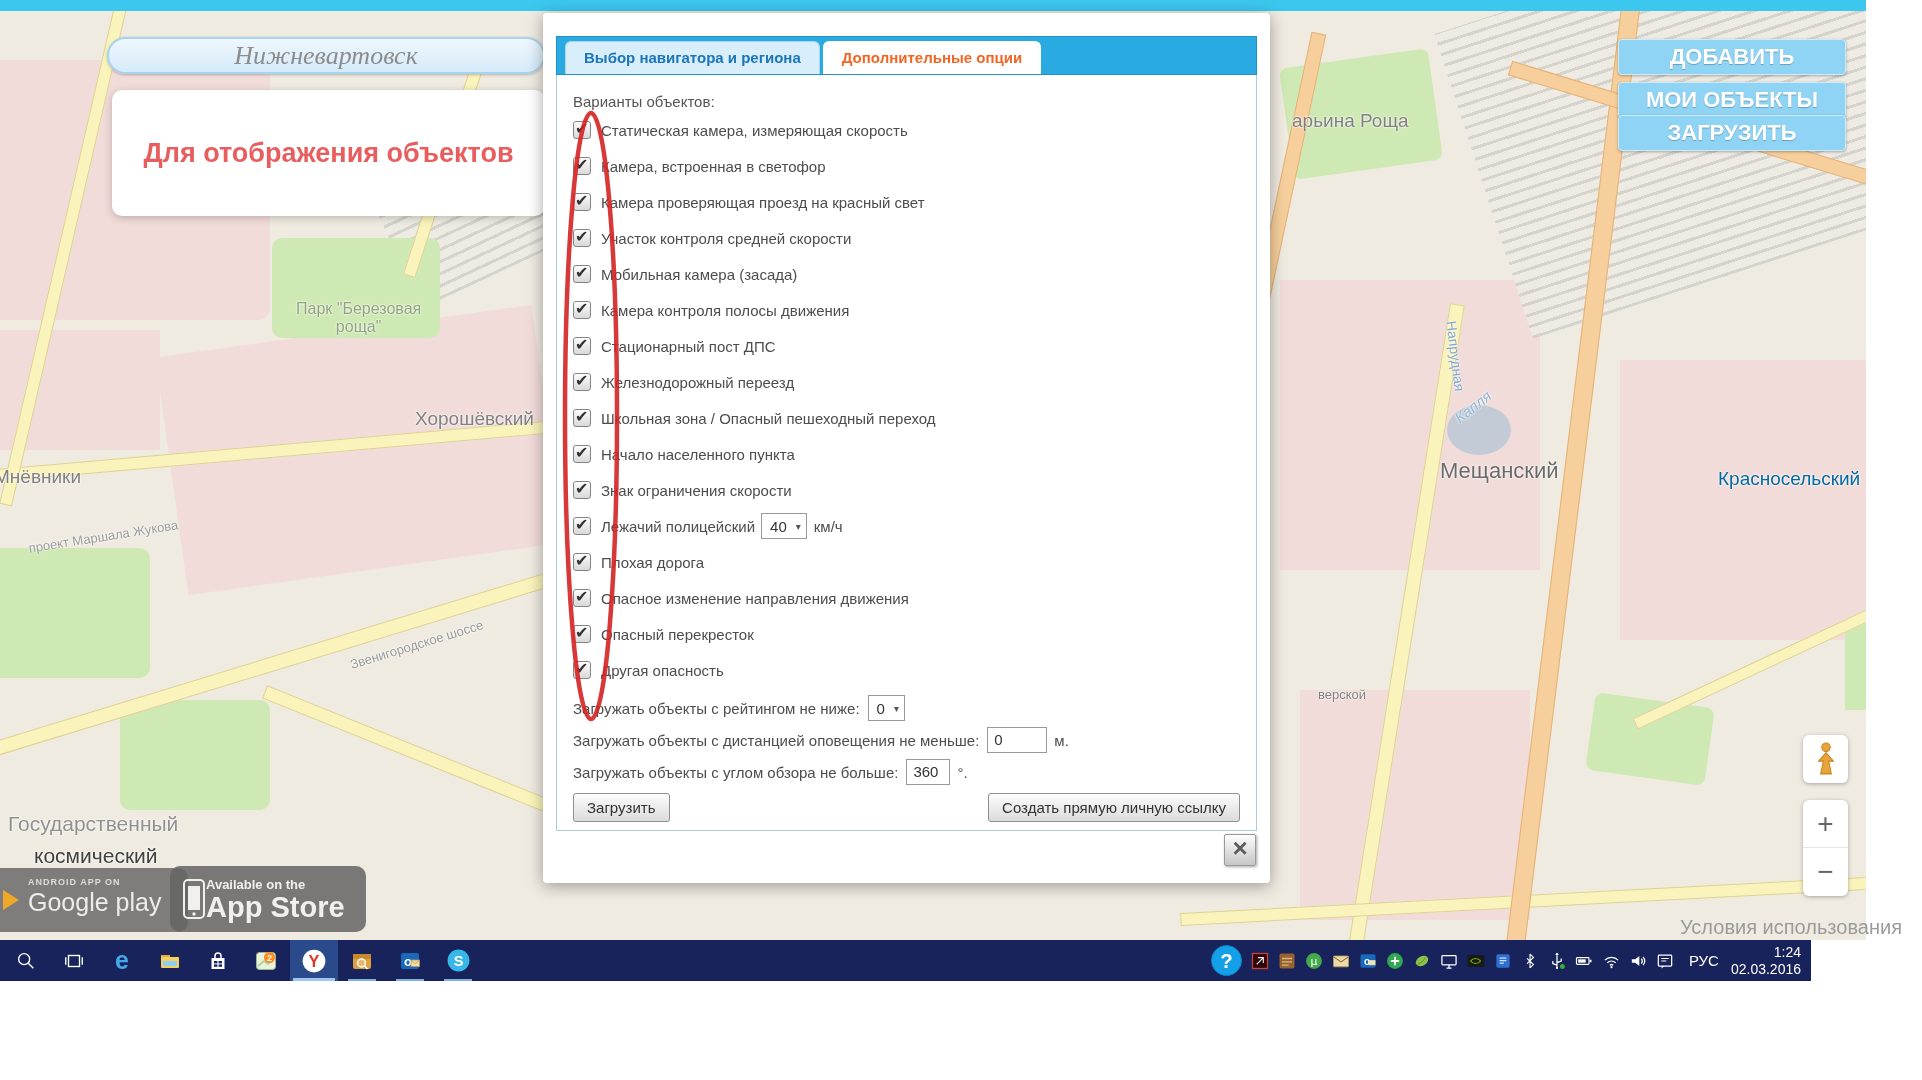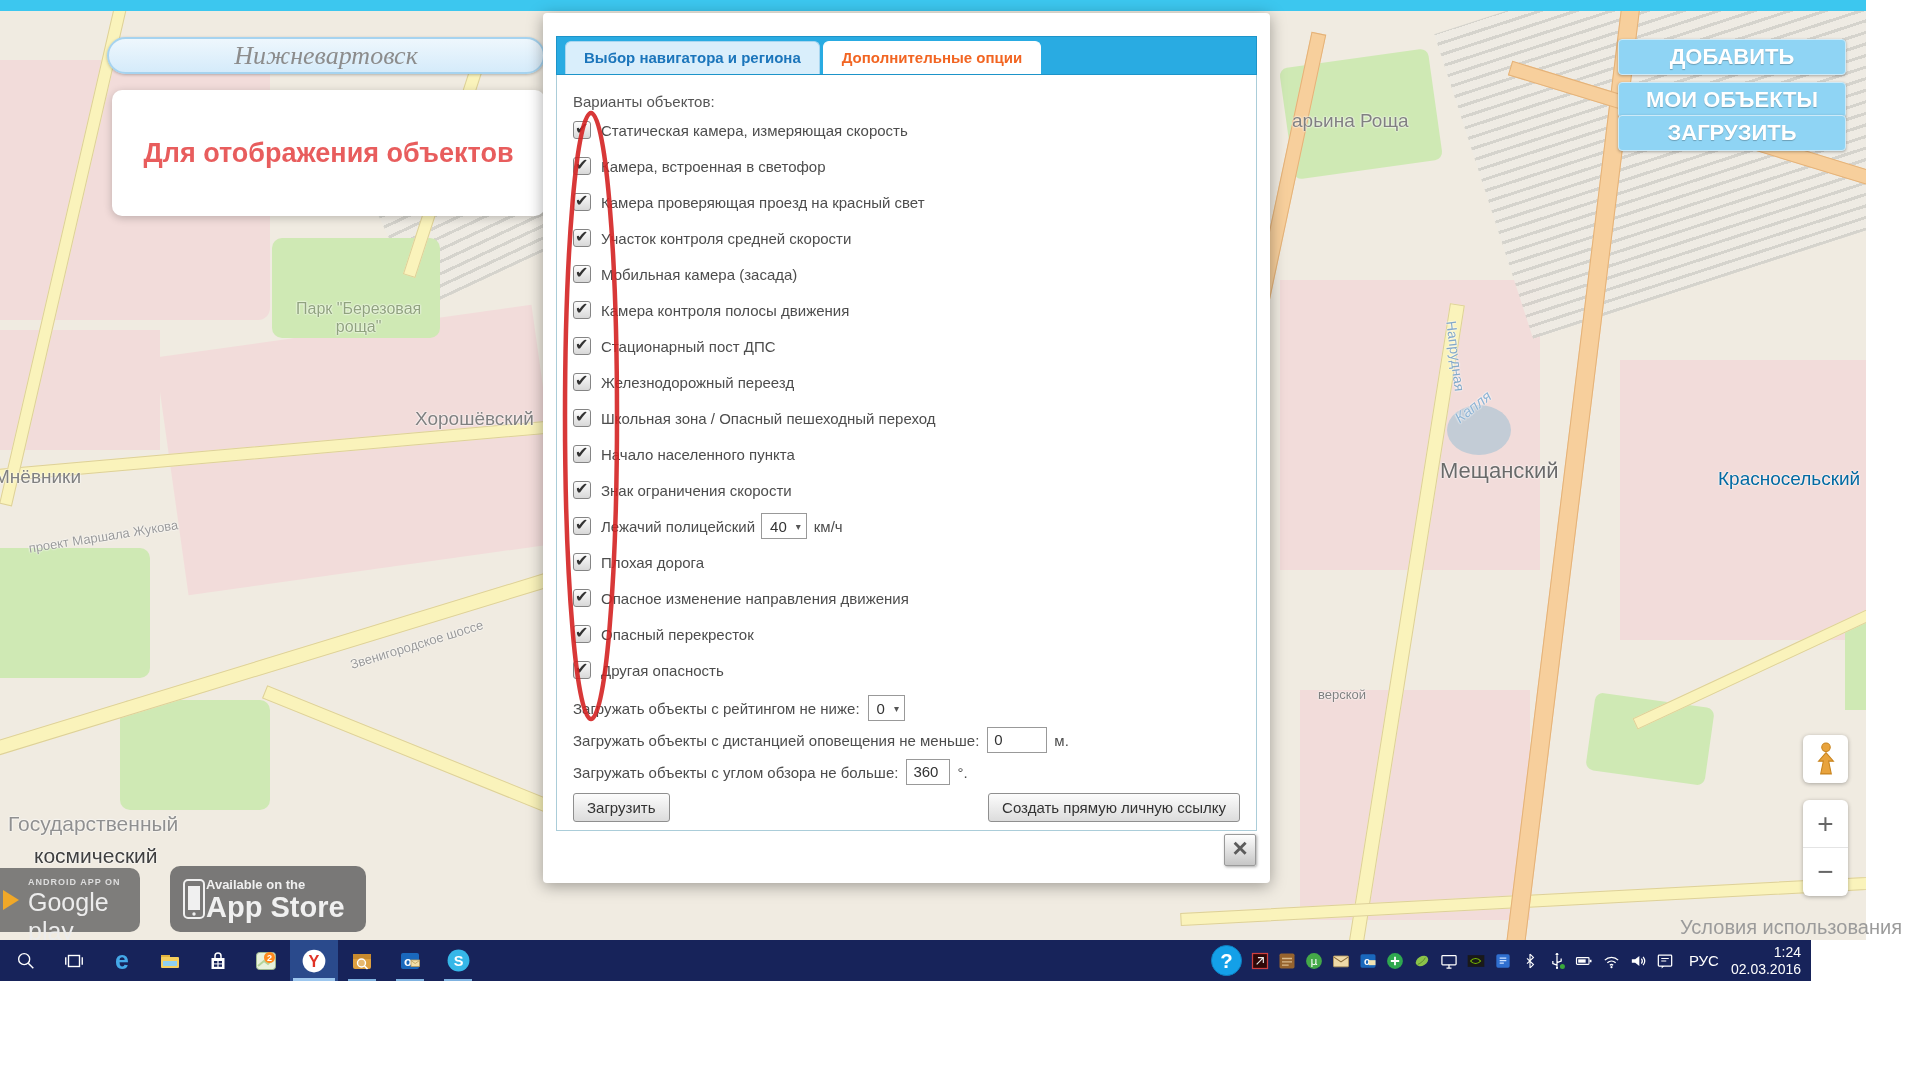--- a/index.html
+++ b/index.html
@@ -55,21 +55,21 @@
   #modal-close{position:absolute;right:14px;bottom:17px;width:30px;height:30px;
     background:linear-gradient(#fefefe,#c6c6c6);border:1px solid #9a9a9a;border-radius:2px;
     box-shadow:1px 1px 3px rgba(0,0,0,.35);font-size:26px;font-weight:bold;color:#5c5c5c;
     line-height:26px;text-align:center;}
   #red-ellipse{position:absolute;left:16px;top:94px;z-index:6;pointer-events:none;}
   
   .action-btn{position:absolute;left:1618px;width:226px;height:34px;z-index:7;background:#8fd4f4;
     border:1px solid #cdeaf8;border-radius:4px;color:#fff;font-weight:bold;font-size:22px;text-align:center;
     line-height:34px;box-shadow:0 1px 3px rgba(0,0,0,.3);text-shadow:0 1px 1px rgba(0,0,0,.25);}
   
-  #gp-badge{position:absolute;left:0;top:868px;width:140px;height:64px;z-index:7;
+  #gp-badge{position:absolute;left:0;top:868px;width:188px;height:64px;z-index:7;
     background:rgba(100,100,100,.82);border-radius:0 10px 10px 0;padding:9px 8px 0 28px;box-sizing:border-box;}
   #gp-badge .tri{position:absolute;left:3px;top:22px;width:0;height:0;border-left:16px solid #f0a828;
     border-top:10px solid transparent;border-bottom:10px solid transparent;}
   .gp-l1{font-size:9px;letter-spacing:1px;font-weight:bold;color:#ddd;}
   .gp-l2{font-size:25px;color:#ececec;margin-top:1px;}
   #as-badge{position:absolute;left:170px;top:866px;width:196px;height:66px;z-index:7;
     background:rgba(100,100,100,.85);border-radius:10px;display:flex;align-items:center;
     padding:0 10px 0 12px;box-sizing:border-box;}
   .as-text{color:#f0f0f0;}
   .as-l1{font-size:13px;font-weight:bold;}

